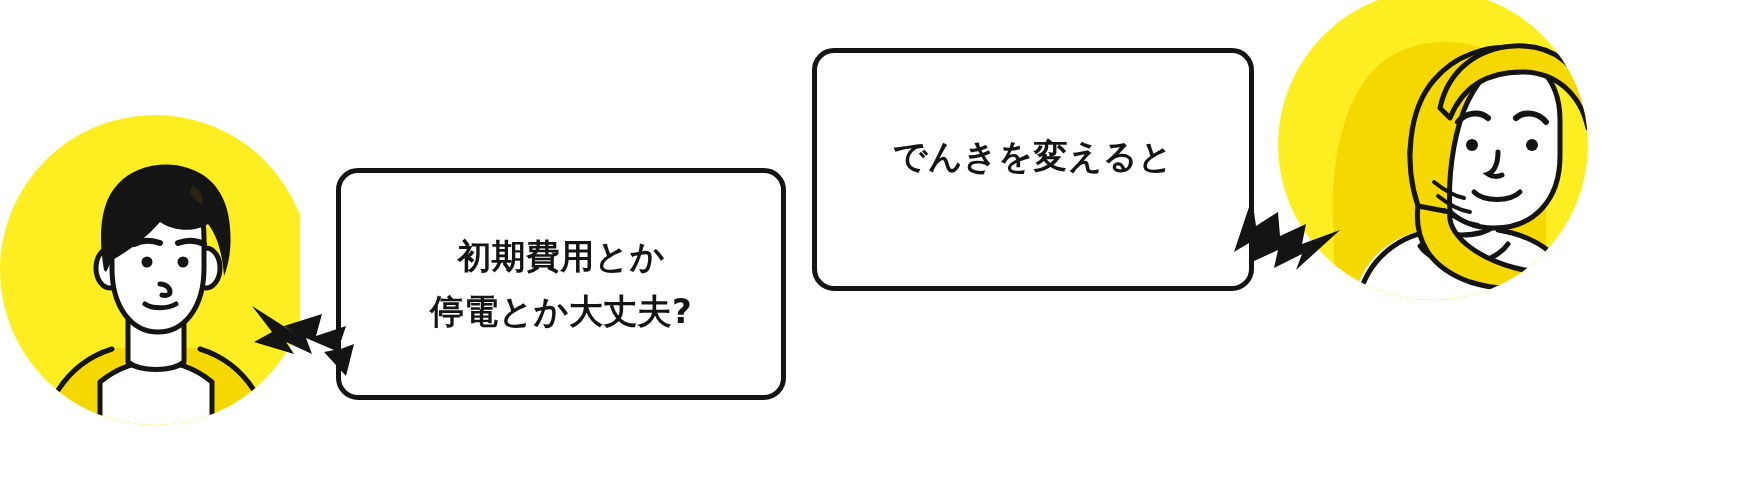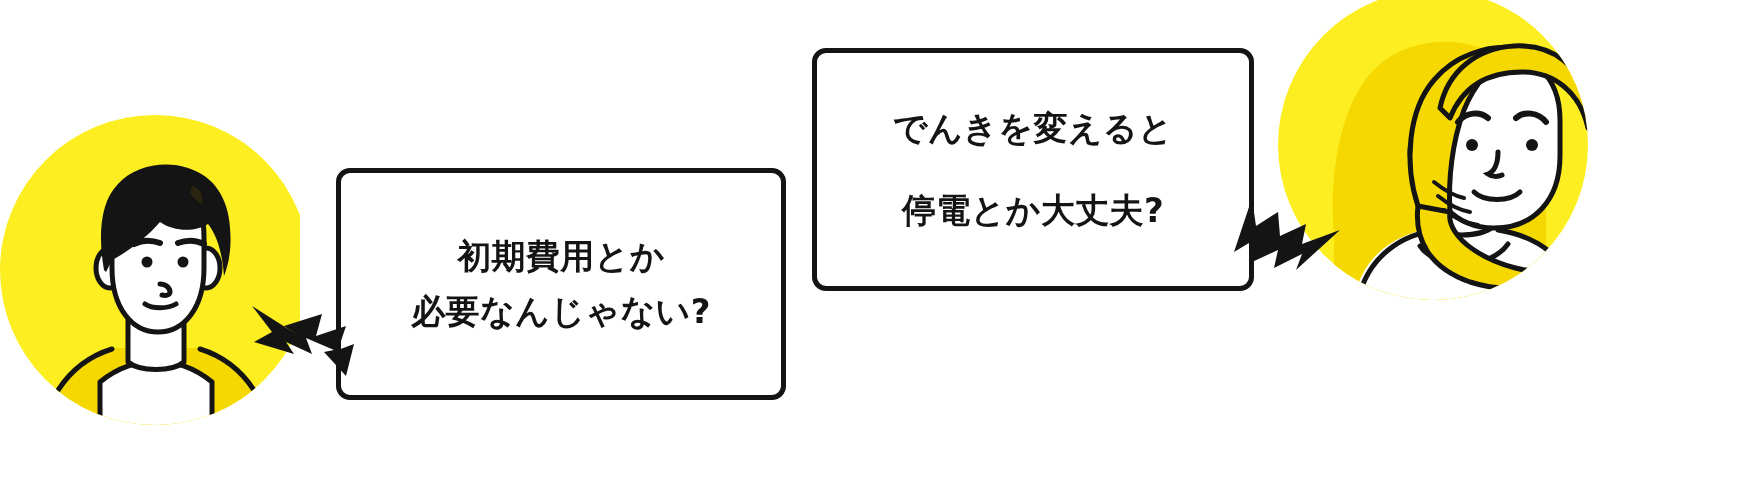--- a/index.html
+++ b/index.html
@@ -10,21 +10,21 @@
     overflow:hidden;
   }
   #stage{position:relative;width:1744px;height:478px;}
 
   
   .bubble{
     position:absolute;
     box-sizing:border-box;
     background:#ffffff;
     border:5px solid #141414;
-    border-radius:14px;
+    border-radius:22px;
     display:flex;
     flex-direction:column;
     align-items:center;
     justify-content:center;
     z-index:6;
   }
   .bubble .line{
     color:#141414;
     font-weight:bold;
     letter-spacing:0.01em;
@@ -100,32 +100,31 @@
 
         <path d="M 160 174 C 166 174 170 178 170 182 C 170 185 166 186 162 185" fill="none" stroke="#141414" stroke-width="5" stroke-linecap="round"></path>
 
         <path d="M 145 194 C 152 199 168 199 176 194" fill="none" stroke="#141414" stroke-width="5" stroke-linecap="round"></path>
       </g>
     </svg>
   </div>
 
   <div class="bubble" id="bubble-left">
     <div class="line">初期費用とか</div>
-    <div class="line">必要なんじゃない?</div>
+    <div class="line">停電とか大丈夫?</div>
   </div>
 
   <div class="tail" id="tail-left">
     <svg viewBox="0 0 110 90" width="110" height="90">
       <path d="M 2 14 L 46 42 L 34 34 L 72 22 L 66 44 L 96 34 L 88 58 L 104 52 L 96 84 L 74 60 L 84 58 L 56 46 L 62 62 L 36 50 L 44 62 L 4 50 L 22 40 Z" fill="#141414"></path>
     </svg>
   </div>
 
   <div class="bubble" id="bubble-right">
     <div class="line l1">でんきを変えると</div>
-    <div class="line">停電とか大丈夫?</div>
   </div>
 
   <div class="tail" id="tail-right">
     <svg viewBox="0 0 110 92" width="110" height="92">
       <path d="M 20 2 L 24 30 L 46 16 L 48 40 L 74 28 L 70 48 L 108 34 L 64 74 L 70 58 L 42 72 L 46 54 L 20 66 L 22 44 L 2 56 Z" fill="#141414"></path>
     </svg>
   </div>
 
   <div class="avatar" id="avatar-right">
     <svg viewBox="0 0 330 300" width="330" height="300">

